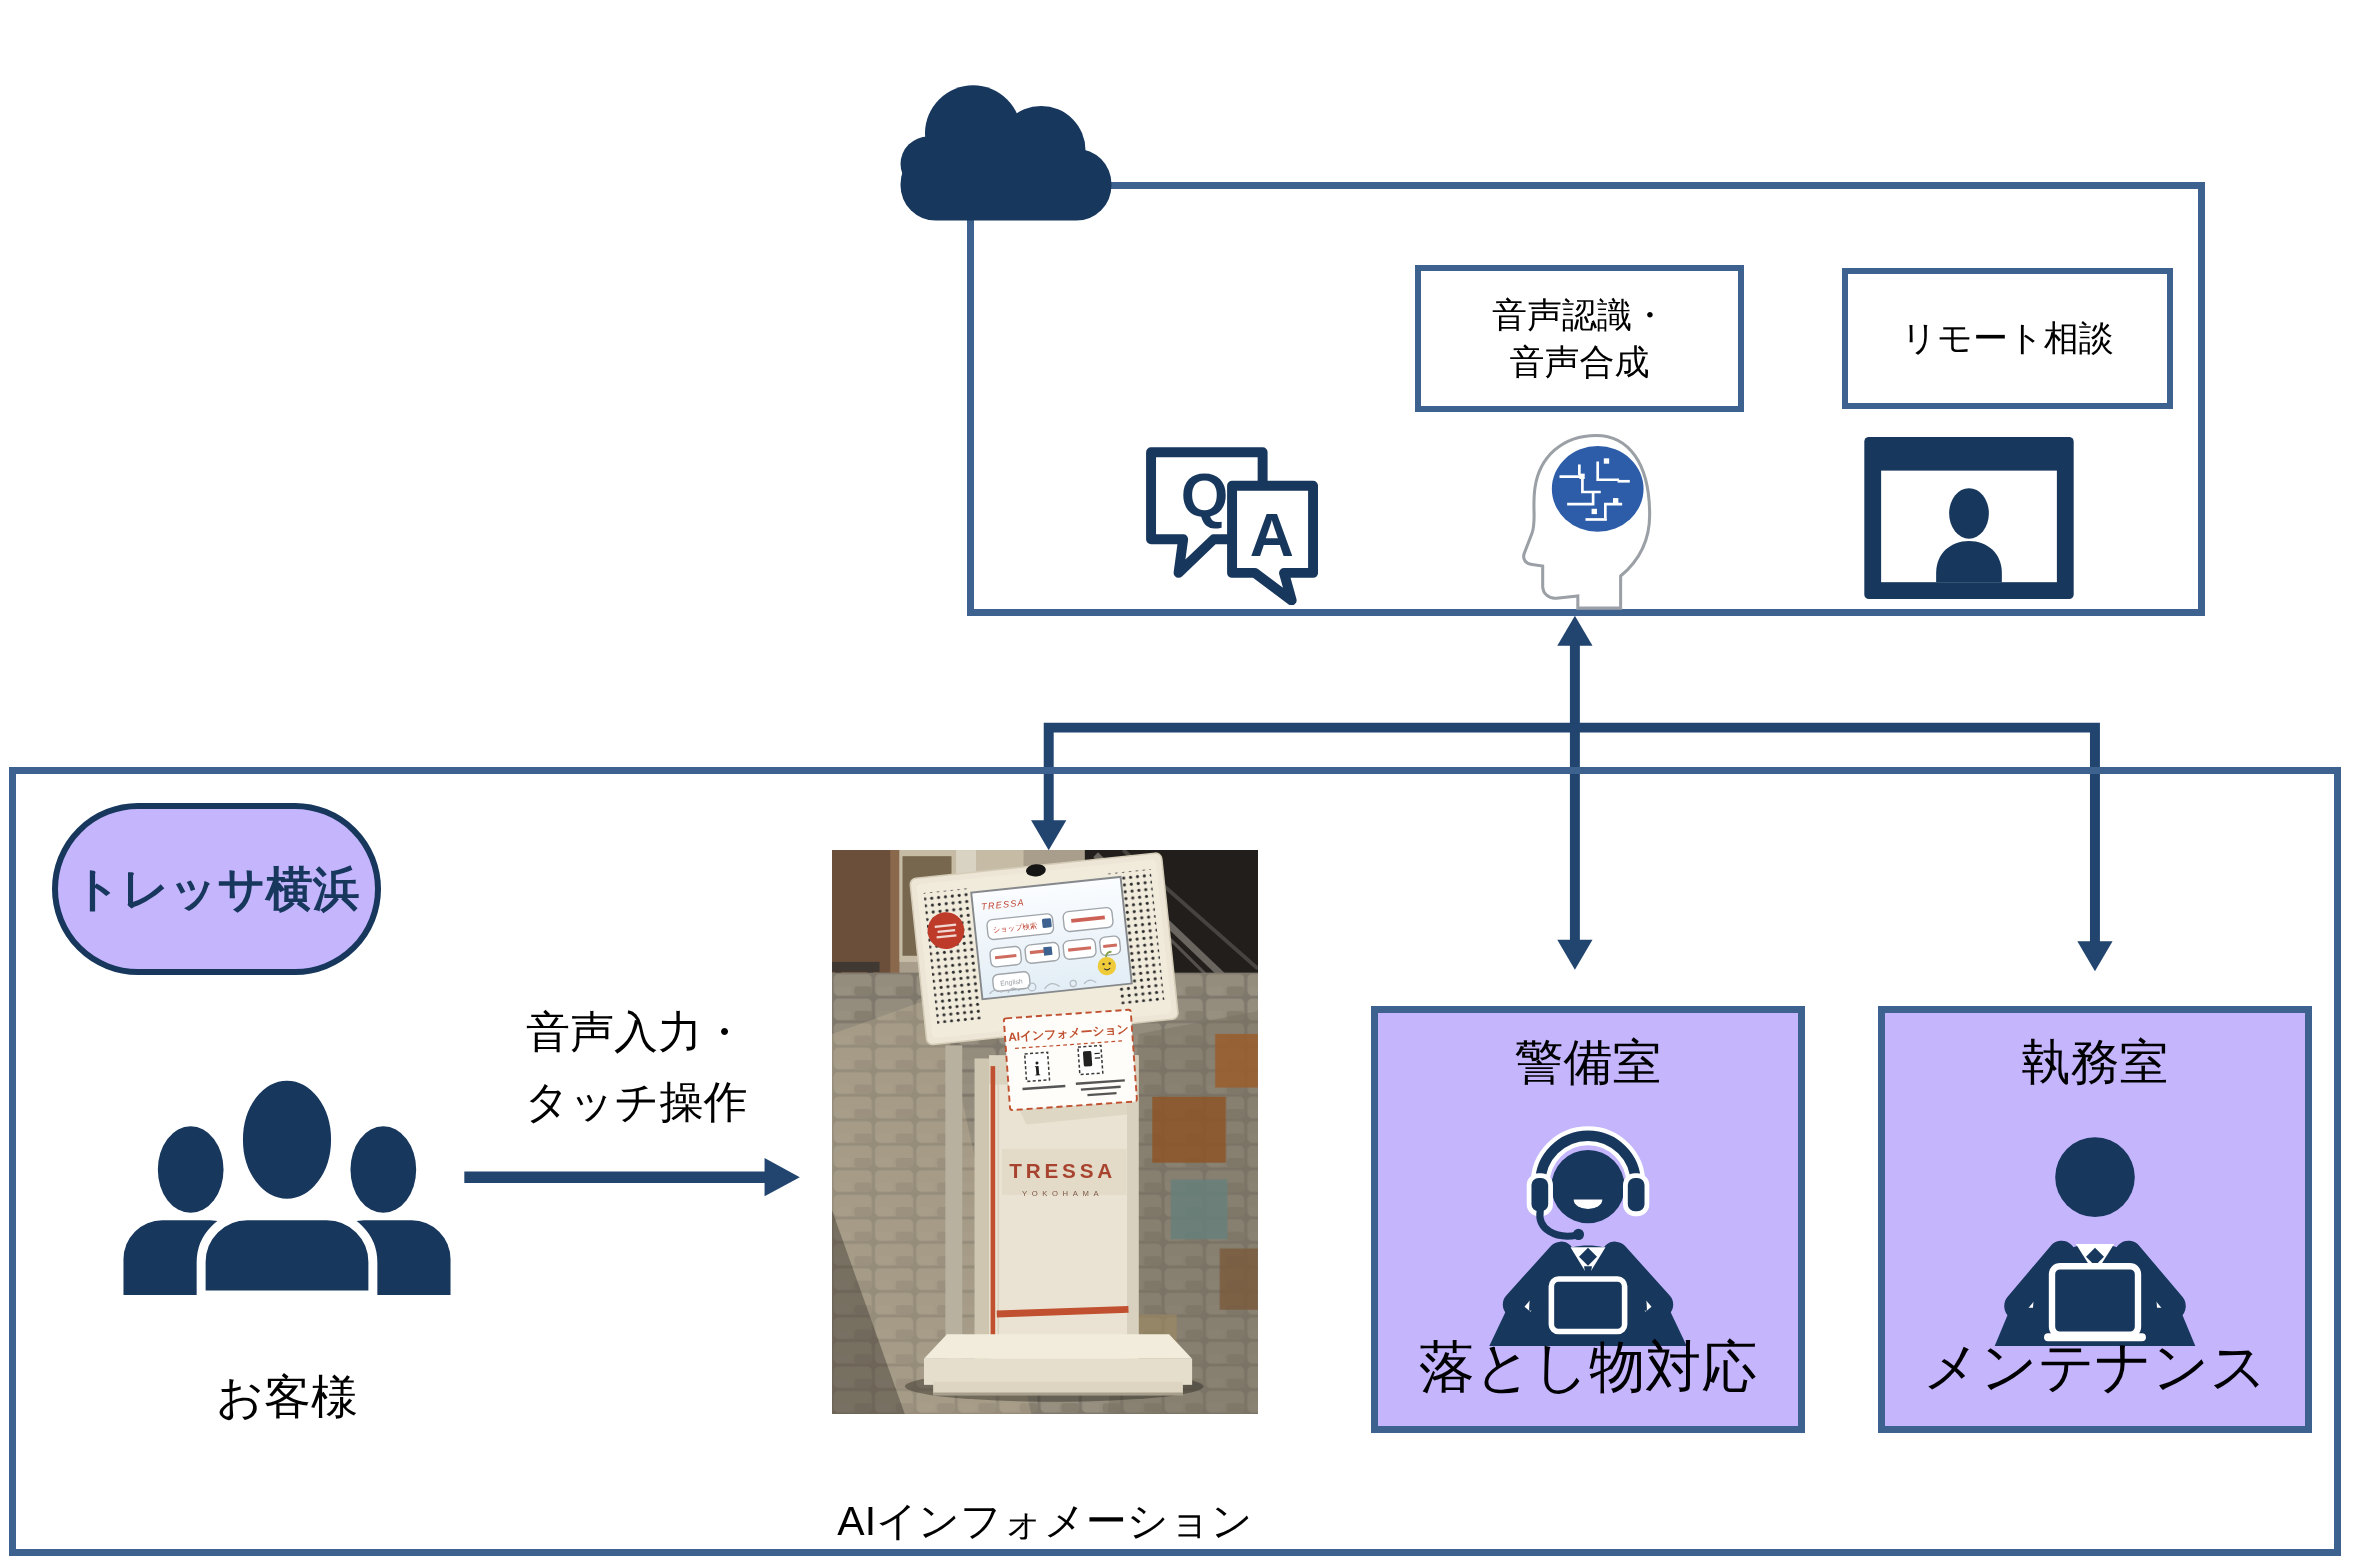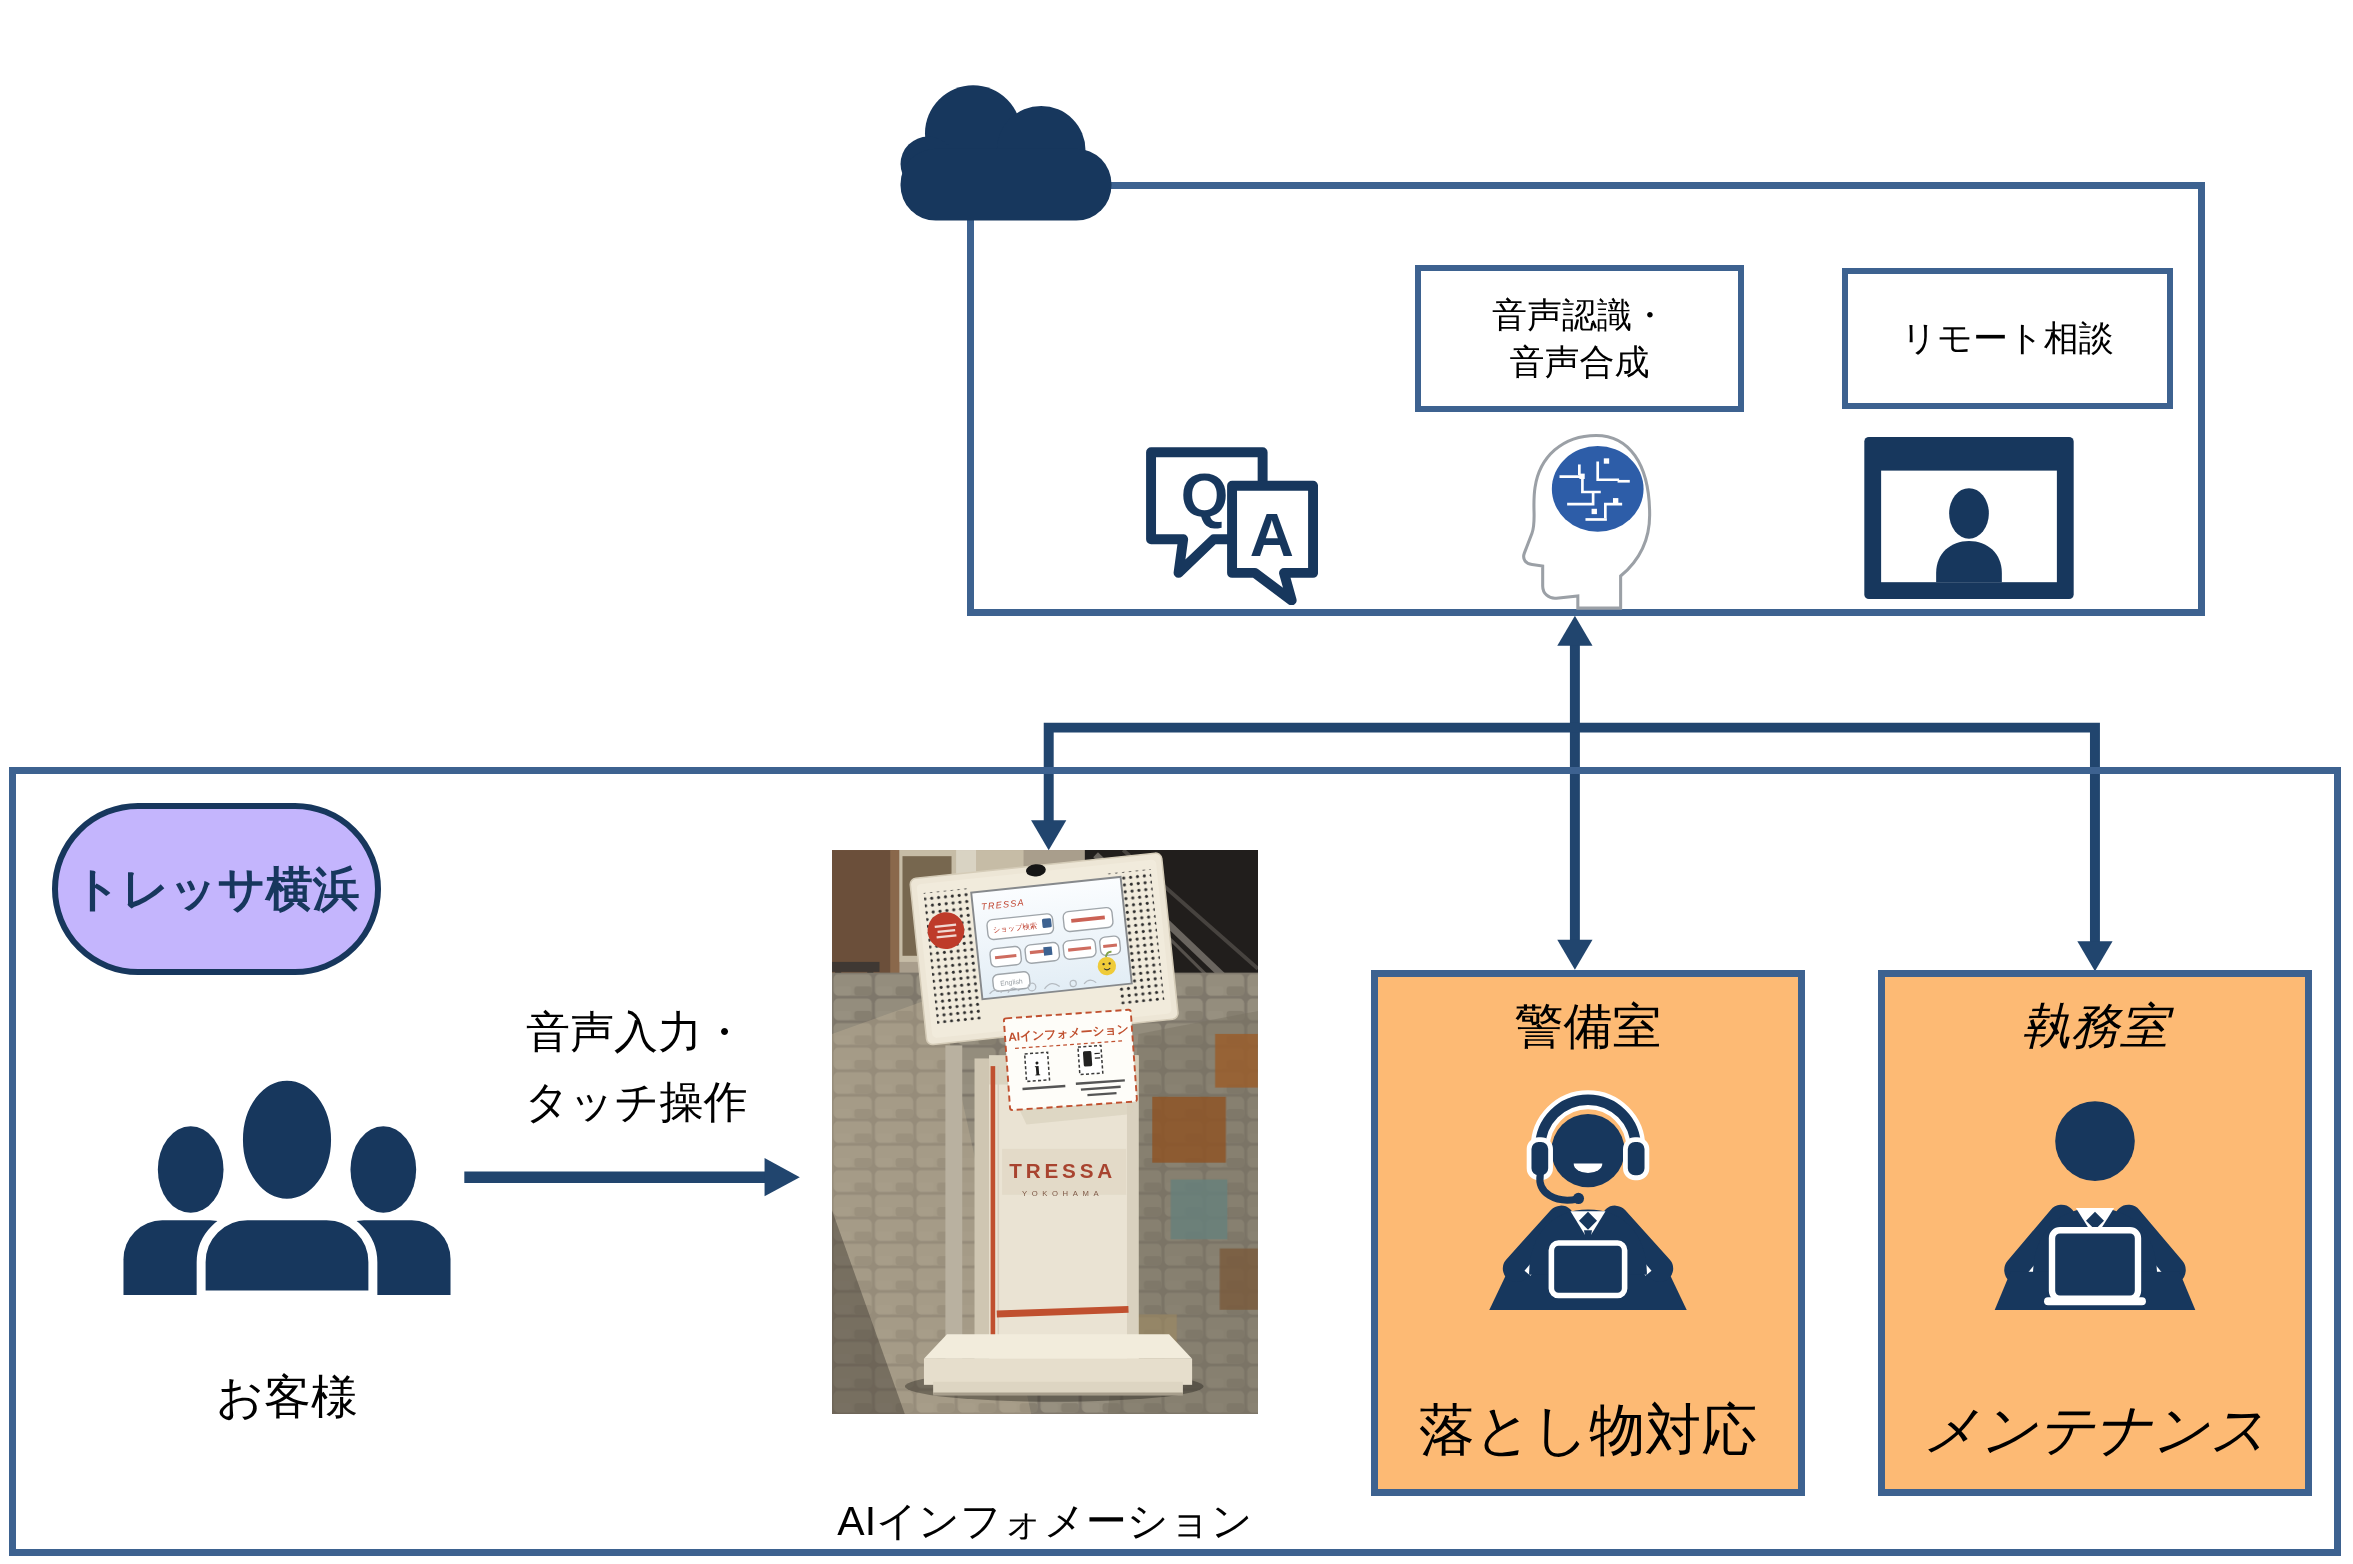--- a/index.html
+++ b/index.html
@@ -18,21 +18,21 @@
     left:9.2px;top:767px;width:2332px;height:789px;
     border:7.7px solid #3D6290;box-sizing:border-box;background:transparent;z-index:1;
   }
   .svc-box{
     top:265px;height:147px;background:#ffffff;border:6.9px solid #3D6290;
     box-sizing:border-box;display:flex;align-items:center;justify-content:center;z-index:3;
   }
   .svc-label{font-size:35px;line-height:1.32;text-align:center;font-weight:500;color:#000;}
   .svc-label span{display:block;}
   .room-box{
-    top:970px;width:434px;height:526px;background:#fdba74;border:7.7px solid #3D6290;
+    top:1006px;width:434px;height:427px;background:#c4b5fd;border:7.7px solid #3D6290;
     box-sizing:border-box;z-index:3;
   }
   .room-title{position:absolute;left:0;top:17px;width:100%;text-align:center;
     font-size:49px;font-weight:500;color:#000;}
   .room-caption{position:absolute;left:0;bottom:20px;width:100%;text-align:center;
     font-size:56px;font-weight:500;color:#000;}
   .room-icon{position:absolute;left:50%;top:86px;transform:translateX(-50%);}
   .pill{
     left:52px;top:803px;width:329px;height:172px;border:6.9px solid #17375D;border-radius:89px;
     box-sizing:border-box;background:#c4b5fd;display:flex;align-items:center;justify-content:center;z-index:3;
@@ -307,21 +307,21 @@
         <rect x="56" y="96" width="27" height="48" rx="12" stroke="#ffffff" stroke-width="6"></rect>
         <rect x="177" y="96" width="27" height="48" rx="12" stroke="#ffffff" stroke-width="6"></rect>
         <path d="M70,140 c-4,24 20,36 46,31" stroke="#17375D" stroke-width="9" fill="none" stroke-linecap="round"></path>
         <circle cx="118" cy="170" r="7"></circle>
         <rect x="84" y="226" width="92" height="66" rx="9" stroke="#ffffff" stroke-width="7"></rect>
       </g>
     </svg>
     <div class="room-caption">落とし物対応</div>
   </div>
 
-  <div class="abs room-box" style="left:1878px;font-style:italic;">
+  <div class="abs room-box" style="left:1878px;">
     <div class="room-title">執務室</div>
     <svg class="room-icon" style="width:207px;height:247px;" viewBox="0 0 260 310">
       <g fill="#17375D">
         <path d="M88,196 L34,260" stroke="#17375D" stroke-width="36" stroke-linecap="round" fill="none"></path>
         <path d="M172,196 L226,260" stroke="#17375D" stroke-width="36" stroke-linecap="round" fill="none"></path>
         <path d="M96,210 L50,266" stroke="#ffffff" stroke-width="10" fill="none"></path>
         <path d="M164,210 L210,266" stroke="#ffffff" stroke-width="10" fill="none"></path>
         <path d="M52,268 c0,-56 32,-86 78,-86 c46,0 78,30 78,86 z"></path>
         <circle cx="130" cy="98" r="50"></circle>
         <path d="M106,182 h48 l-24,38 z" fill="#ffffff"></path>

